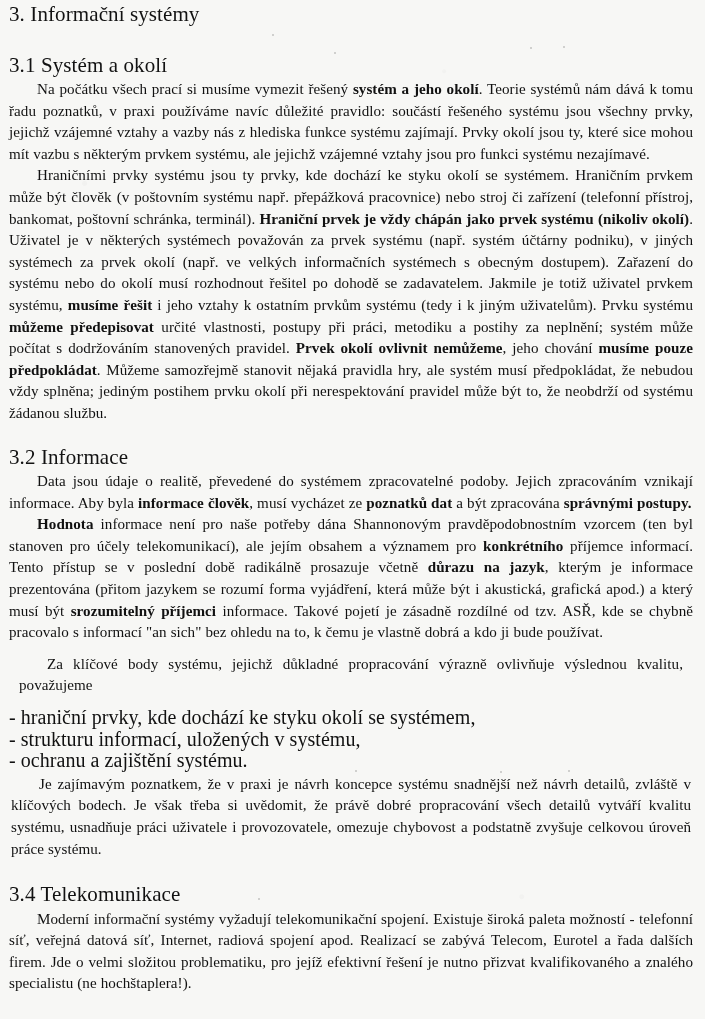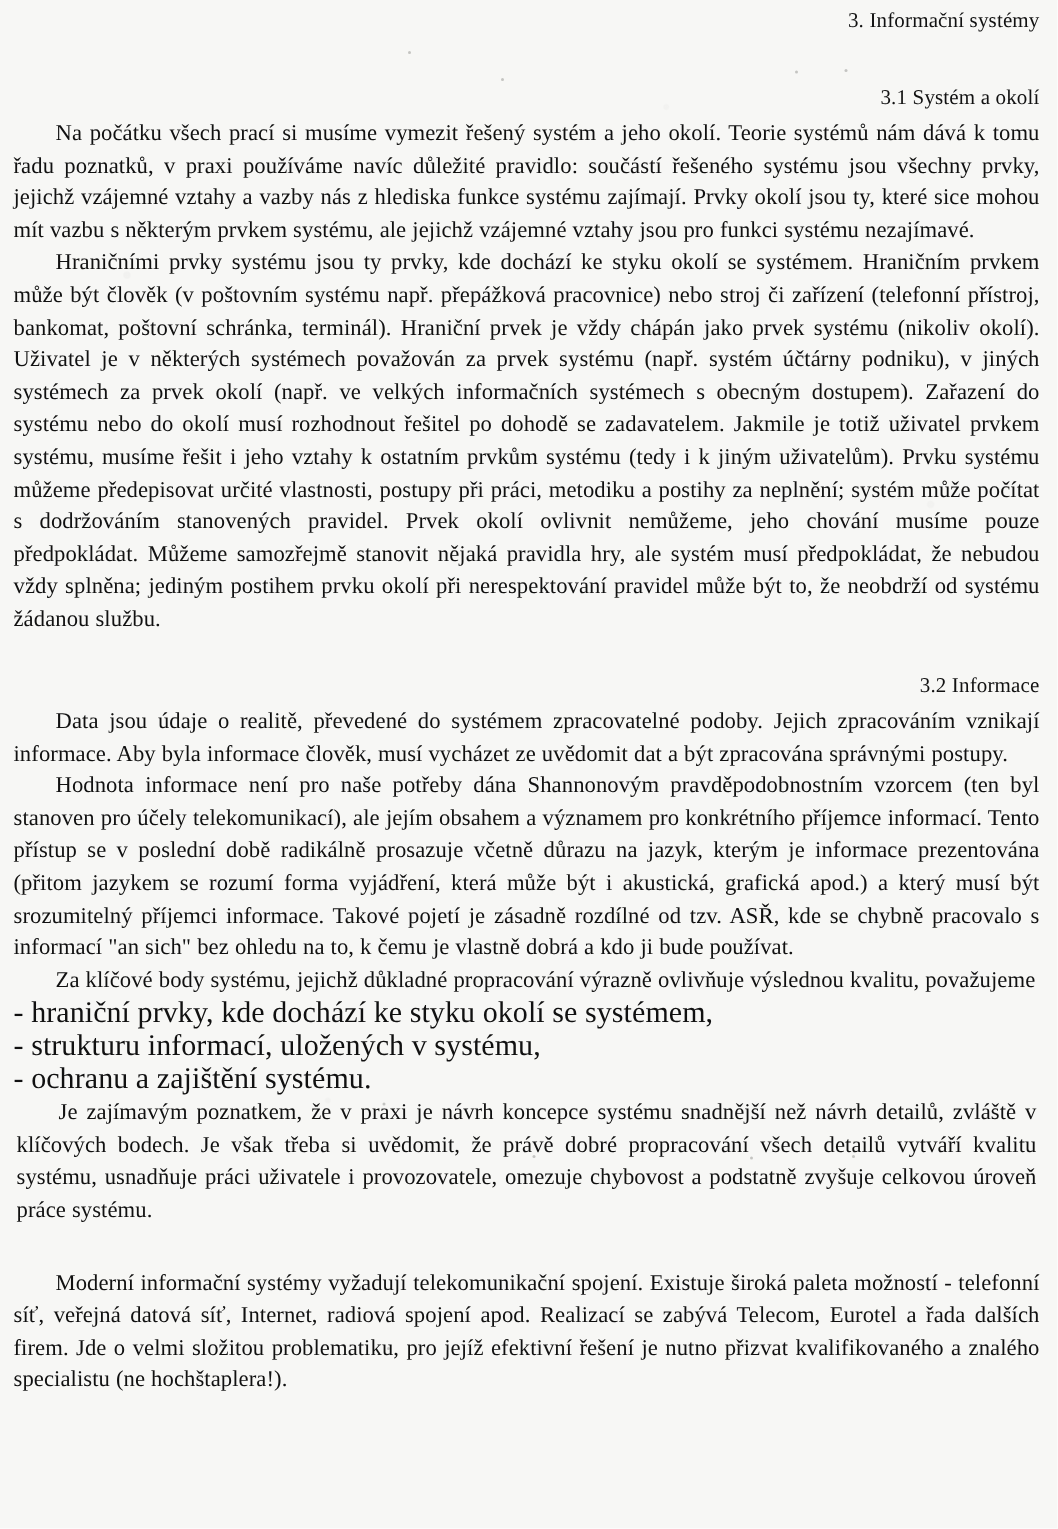--- a/index.html
+++ b/index.html
@@ -24,47 +24,46 @@
       radial-gradient(circle at 31% 72%, rgba(0,0,0,0.02) 0 1.5px, rgba(0,0,0,0) 2.5px),
       radial-gradient(circle at 74% 88%, rgba(0,0,0,0.018) 0 2px, rgba(0,0,0,0) 3px);
   }
   #content {
     position: absolute;
     left: 9px;
     top: 4px;
     width: 684px;
   }
   .heading {
-    font-size: 14px;
+    font-size: 21px;
     line-height: 21.5px;
     color: #121212;
     letter-spacing: 0.1px;
     white-space: nowrap;
-    text-align: right;
   }
   .para {
     font-size: 15.1px;
     line-height: 21.6px;
     color: #111111;
     text-align: justify;
     text-justify: inter-word;
     letter-spacing: 0.05px;
     word-spacing: 0.2px;
   }
   .para.indent {
     text-indent: 28px;
   }
   .bulleted {
     font-size: 20px;
     line-height: 21.6px;
     color: #111111;
     text-align: left;
     letter-spacing: 0.05px;
   }
-  b { font-weight: 400; }
+  b { font-weight: 700; }
   .gap-xl { height: 29px; }
   .gap-l  { height: 22px; }
   .gap-xs { height: 3px; }
   .speck {
     position: absolute;
     background: #9a9a98;
     border-radius: 50%;
     opacity: 0.55;
   }
   
@@ -95,28 +94,29 @@
 
     <div class="heading">3.1 Systém a okolí</div>
     <div class="gap-xs"></div>
     <p class="para indent" style="margin:0;"><span>Na počátku všech prací si musíme vymezit řešený </span><b>systém a jeho okolí</b><span>. Teorie systémů nám dává k tomu řadu poznatků, v praxi používáme navíc důležité pravidlo: součástí řešeného systému jsou všechny prvky, jejichž vzájemné vztahy a vazby nás z hlediska funkce systému zajímají. Prvky okolí jsou ty, které sice mohou mít vazbu s některým prvkem systému, ale jejichž vzájemné vztahy jsou pro funkci systému nezajímavé.</span></p>
     <p class="para indent" style="margin:0;"><span>Hraničními prvky systému jsou ty prvky, kde dochází ke styku okolí se systémem. Hraničním prvkem může být člověk (v poštovním systému např. přepážková pracovnice) nebo stroj či zařízení (telefonní přístroj, bankomat, poštovní schránka, terminál). </span><b>Hraniční prvek je vždy chápán jako prvek systému (nikoliv okolí)</b><span>. Uživatel je v některých systémech považován za prvek systému (např. systém účtárny podniku), v jiných systémech za prvek okolí (např. ve velkých informačních systémech s obecným dostupem). Zařazení do systému nebo do okolí musí rozhodnout řešitel po dohodě se zadavatelem. Jakmile je totiž uživatel prvkem systému, </span><b>musíme řešit</b><span> i jeho vztahy k ostatním prvkům systému (tedy i k jiným uživatelům). Prvku systému </span><b>můžeme předepisovat</b><span> určité vlastnosti, postupy při práci, metodiku a postihy za neplnění; systém může počítat s dodržováním stanovených pravidel. </span><b>Prvek okolí ovlivnit nemůžeme</b><span>, jeho chování </span><b>musíme pouze předpokládat</b><span>. Můžeme samozřejmě stanovit nějaká pravidla hry, ale systém musí předpokládat, že nebudou vždy splněna; jediným postihem prvku okolí při nerespektování pravidel může být to, že neobdrží od systému žádanou službu.</span></p>
 
     <div class="gap-l"></div>
 
     <div class="heading">3.2 Informace</div>
     <div class="gap-xs"></div>
-    <p class="para indent" style="margin:0;"><span>Data jsou údaje o realitě, převedené do systémem zpracovatelné podoby. Jejich zpracováním vznikají informace. Aby byla </span><b>informace člověk</b><span>, musí vycházet ze </span><b>uvědomit dat</b><span> a být zpracována </span><b>správnými postupy.</b></p>
+    <p class="para indent" style="margin:0;"><span>Data jsou údaje o realitě, převedené do systémem zpracovatelné podoby. Jejich zpracováním vznikají informace. Aby byla </span><b>informace člověk</b><span>, musí vycházet ze </span><b>poznatků dat</b><span> a být zpracována </span><b>správnými postupy.</b></p>
     <p class="para indent" style="margin:0;"><b>Hodnota</b><span> informace není pro naše potřeby dána Shannonovým pravděpodobnostním vzorcem (ten byl stanoven pro účely telekomunikací), ale jejím obsahem a významem pro </span><b>konkrétního</b><span> příjemce informací. Tento přístup se v poslední době radikálně prosazuje včetně </span><b>důrazu na jazyk</b><span>, kterým je informace prezentována (přitom jazykem se rozumí forma vyjádření, která může být i akustická, grafická apod.) a který musí být </span><b>srozumitelný příjemci</b><span> informace. Takové pojetí je zásadně rozdílné od tzv. ASŘ, kde se chybně pracovalo s informací "an sich" bez ohledu na to, k čemu je vlastně dobrá a kdo ji bude používat.</span></p>
 
-    <p class="para indent" style="margin:0;"><span>Za klíčové body systému, jejichž důkladné propracování výrazně ovlivňuje výslednou kvalitu, považujeme</span></p>
+    <p class="para indent" style="margin:10px;"><span>Za klíčové body systému, jejichž důkladné propracování výrazně ovlivňuje výslednou kvalitu, považujeme</span></p>
     <div class="bulleted">- hraniční prvky, kde dochází ke styku okolí se systémem,</div>
     <div class="bulleted">- strukturu informací, uložených v systému,</div>
     <div class="bulleted">- ochranu a zajištění systému.</div>
     <p class="para indent" style="margin:2px;"><span>Je zajímavým poznatkem, že v praxi je návrh koncepce systému snadnější než návrh detailů, zvláště v klíčových bodech. Je však třeba si uvědomit, že právě dobré propracování všech detailů vytváří kvalitu systému, usnadňuje práci uživatele i provozovatele, omezuje chybovost a podstatně zvyšuje celkovou úroveň práce systému.</span></p>
 
     <div class="gap-l"></div>
 
+    <div class="heading">3.4 Telekomunikace</div>
     <div class="gap-xs"></div>
     <p class="para indent" style="margin:0;"><span>Moderní informační systémy vyžadují telekomunikační spojení. Existuje široká paleta možností - telefonní síť, veřejná datová síť, Internet, radiová spojení apod. Realizací se zabývá Telecom, Eurotel a řada dalších firem. Jde o velmi složitou problematiku, pro jejíž efektivní řešení je nutno přizvat kvalifikovaného a znalého specialistu (ne hochštaplera!).</span></p>
 
   </div>
 </div>
 
 </body></html>

